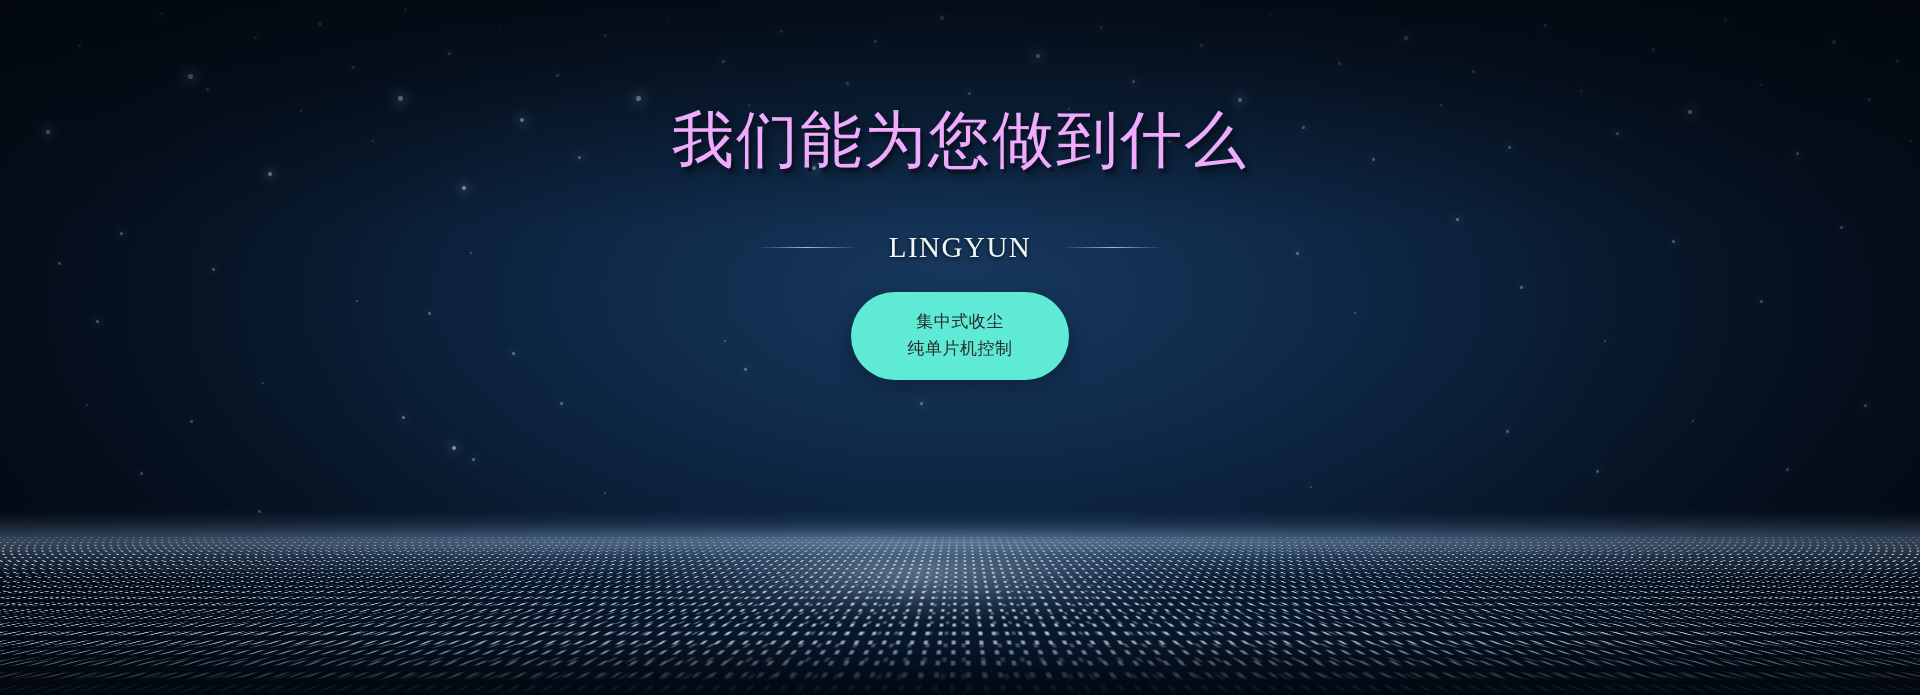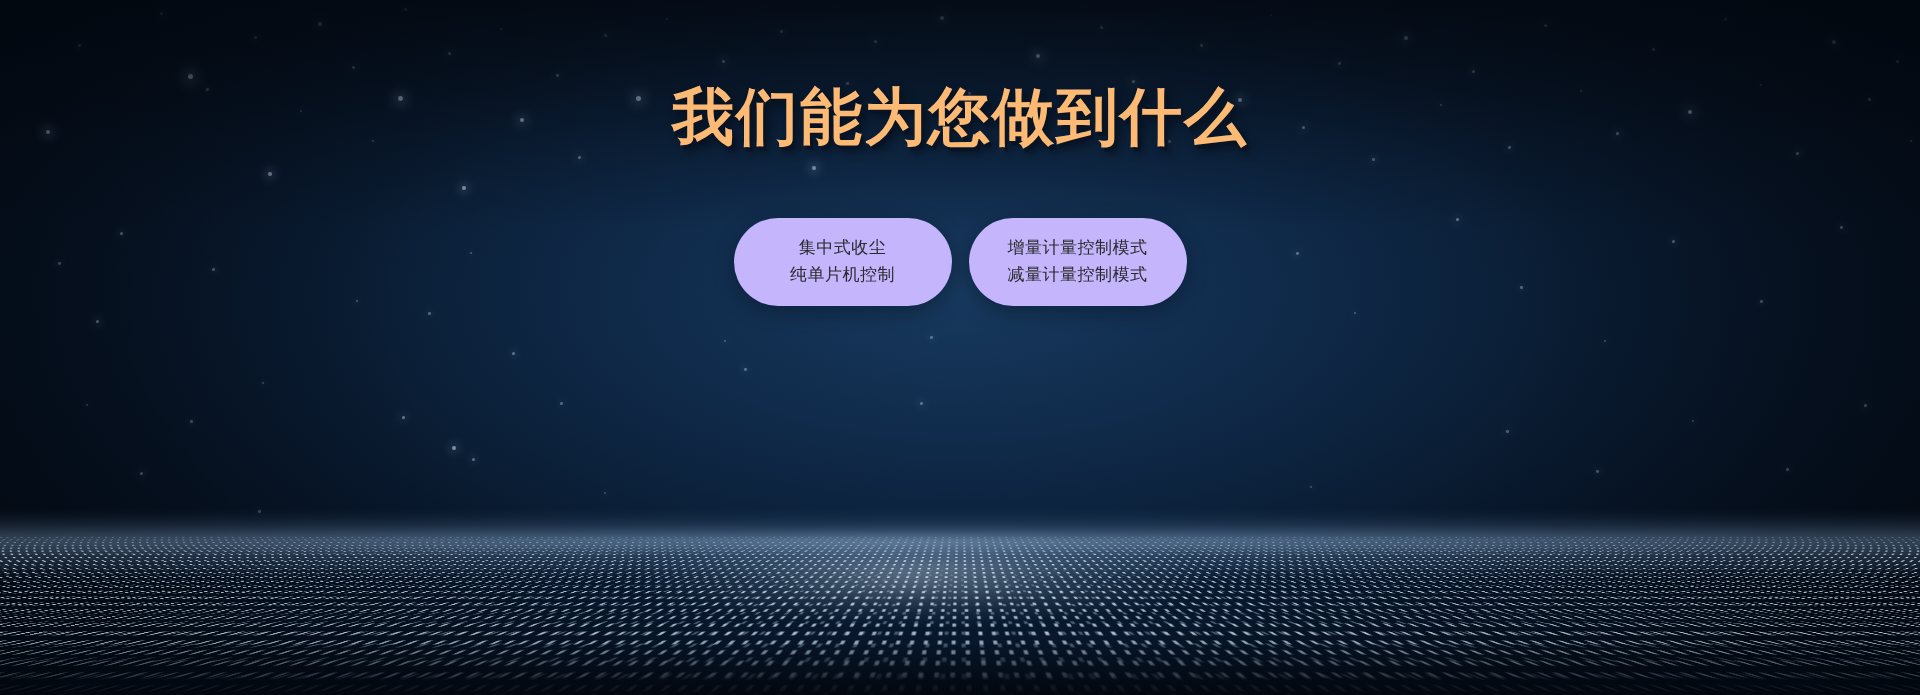--- a/index.html
+++ b/index.html
@@ -117,27 +117,27 @@
   
   .content {
     position: absolute;
     inset: 0;
     display: flex;
     flex-direction: column;
     align-items: center;
   }
 
   .headline {
-    margin-top: 86px;
+    margin-top: 109px;
     font-family: "DejaVu Sans", "Liberation Sans", sans-serif;
     font-size: 62px;
     line-height: 1;
-    font-weight: 700;
+    font-weight: 400;
     letter-spacing: 2px;
-    color: #fdba74;
+    color: #f0abfc;
     text-shadow:
       3px 4px 0 rgba(8,20,36,0.85),
       5px 6px 9px rgba(3,10,20,0.65);
     white-space: nowrap;
   }
 
   .sub-row {
     display: flex;
     align-items: center;
     gap: 34px;
@@ -165,21 +165,21 @@
     white-space: nowrap;
   }
 
   .cards {
     display: flex;
     align-items: center;
     gap: 17px;
     margin-top: 28px;
   }
   .card {
-    background: #c4b5fd;
+    background: #5eead4;
     border-radius: 60px;
     height: 88px;
     padding: 0 34px;
     min-width: 150px;
     display: flex;
     flex-direction: column;
     align-items: center;
     justify-content: center;
     gap: 8px;
     box-shadow: 0 6px 20px rgba(2,8,18,0.35);
@@ -305,30 +305,31 @@
     <div class="wave-layer wave-b"></div>
     <div class="wave-layer wave-a"></div>
     <div class="wave-hotspot"></div>
     <div class="wave-fadebottom"></div>
   </div>
 
   <div class="content">
 
     <h1 class="headline">我们能为您做到什么</h1>
 
+    <div class="sub-row">
+      <span class="sub-rule"></span>
+      <span class="sub-label">LINGYUN</span>
+      <span class="sub-rule"></span>
+    </div>
 
 
     <div class="cards">
 
       <div class="card">
         <span class="card-line">集中式收尘</span>
         <span class="card-line">纯单片机控制</span>
       </div>
 
-      <div class="card">
-        <span class="card-line">增量计量控制模式</span>
-        <span class="card-line">减量计量控制模式</span>
-      </div>
 
 
     </div>
   </div>
 </div>
 
 </body></html>

